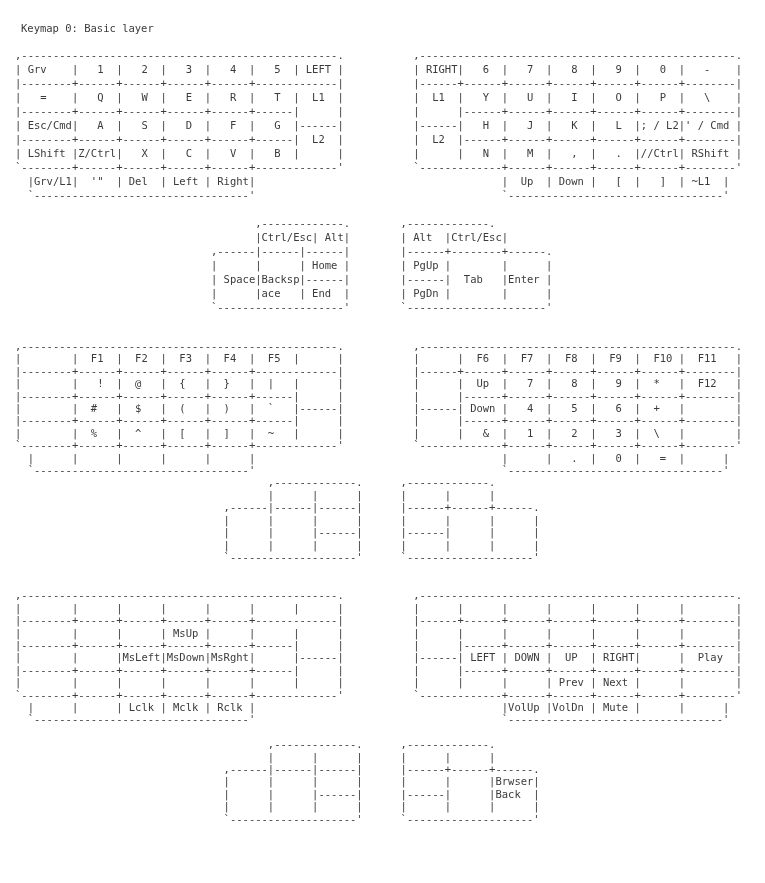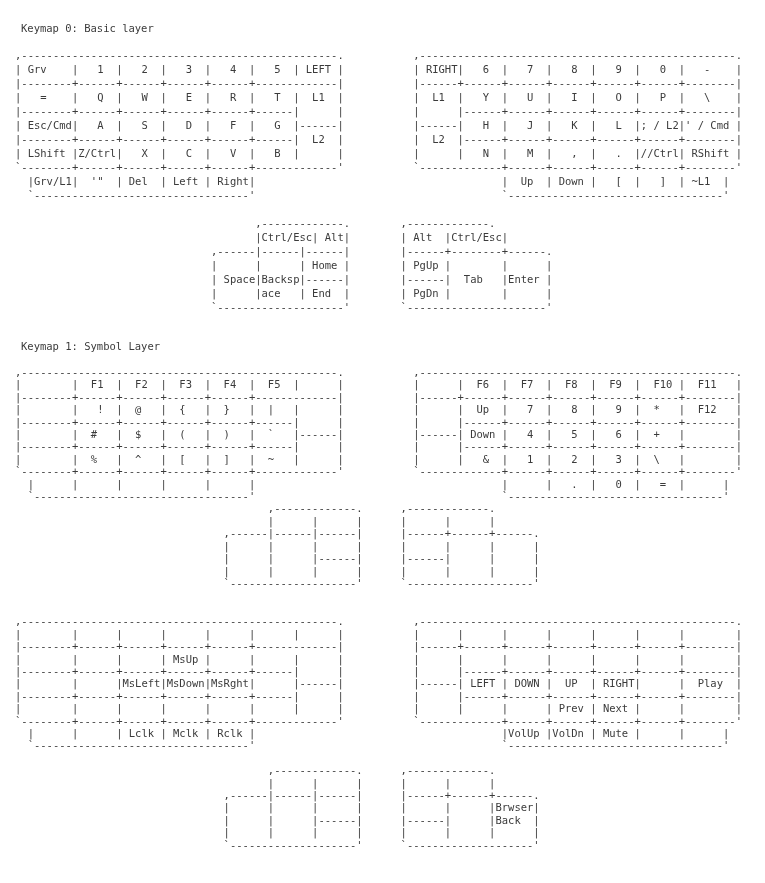--- a/index.html
+++ b/index.html
@@ -57,21 +57,20 @@
                                       ,-------------.        ,-------------.
                                       |Ctrl/Esc| Alt|        | Alt  |Ctrl/Esc|
                                ,------|------|------|        |------+--------+------.
                                |      |      | Home |        | PgUp |        |      |
                                | Space|Backsp|------|        |------|  Tab   |Enter |
                                |      |ace   | End  |        | PgDn |        |      |
                                `--------------------'        `----------------------'</pre>
   </section>
 
   <section class="keymap-section s1">
-    <pre class="keymap-title">Keymap 1: Symbol Layer</pre>
     <pre class="keymap-art">,--------------------------------------------------.           ,--------------------------------------------------.
 |        |  F1  |  F2  |  F3  |  F4  |  F5  |      |           |      |  F6  |  F7  |  F8  |  F9  |  F10 |  F11   |
 |--------+------+------+------+------+-------------|           |------+------+------+------+------+------+--------|
 |        |   !  |  @   |  {   |  }   |  |   |      |           |      |  Up  |   7  |   8  |   9  |  *   |  F12   |
 |--------+------+------+------+------+------|      |           |      |------+------+------+------+------+--------|
 |        |  #   |  $   |  (   |  )   |  `   |------|           |------| Down |   4  |   5  |   6  |  +   |        |
 |--------+------+------+------+------+------|      |           |      |------+------+------+------+------+--------|
 |        |  %   |  ^   |  [   |  ]   |  ~   |      |           |      |   &amp;  |   1  |   2  |   3  |  \   |        |
 `--------+------+------+------+------+-------------'           `-------------+------+------+------+------+--------'
   |      |      |      |      |      |                                       |      |   .  |   0  |   =  |      |

